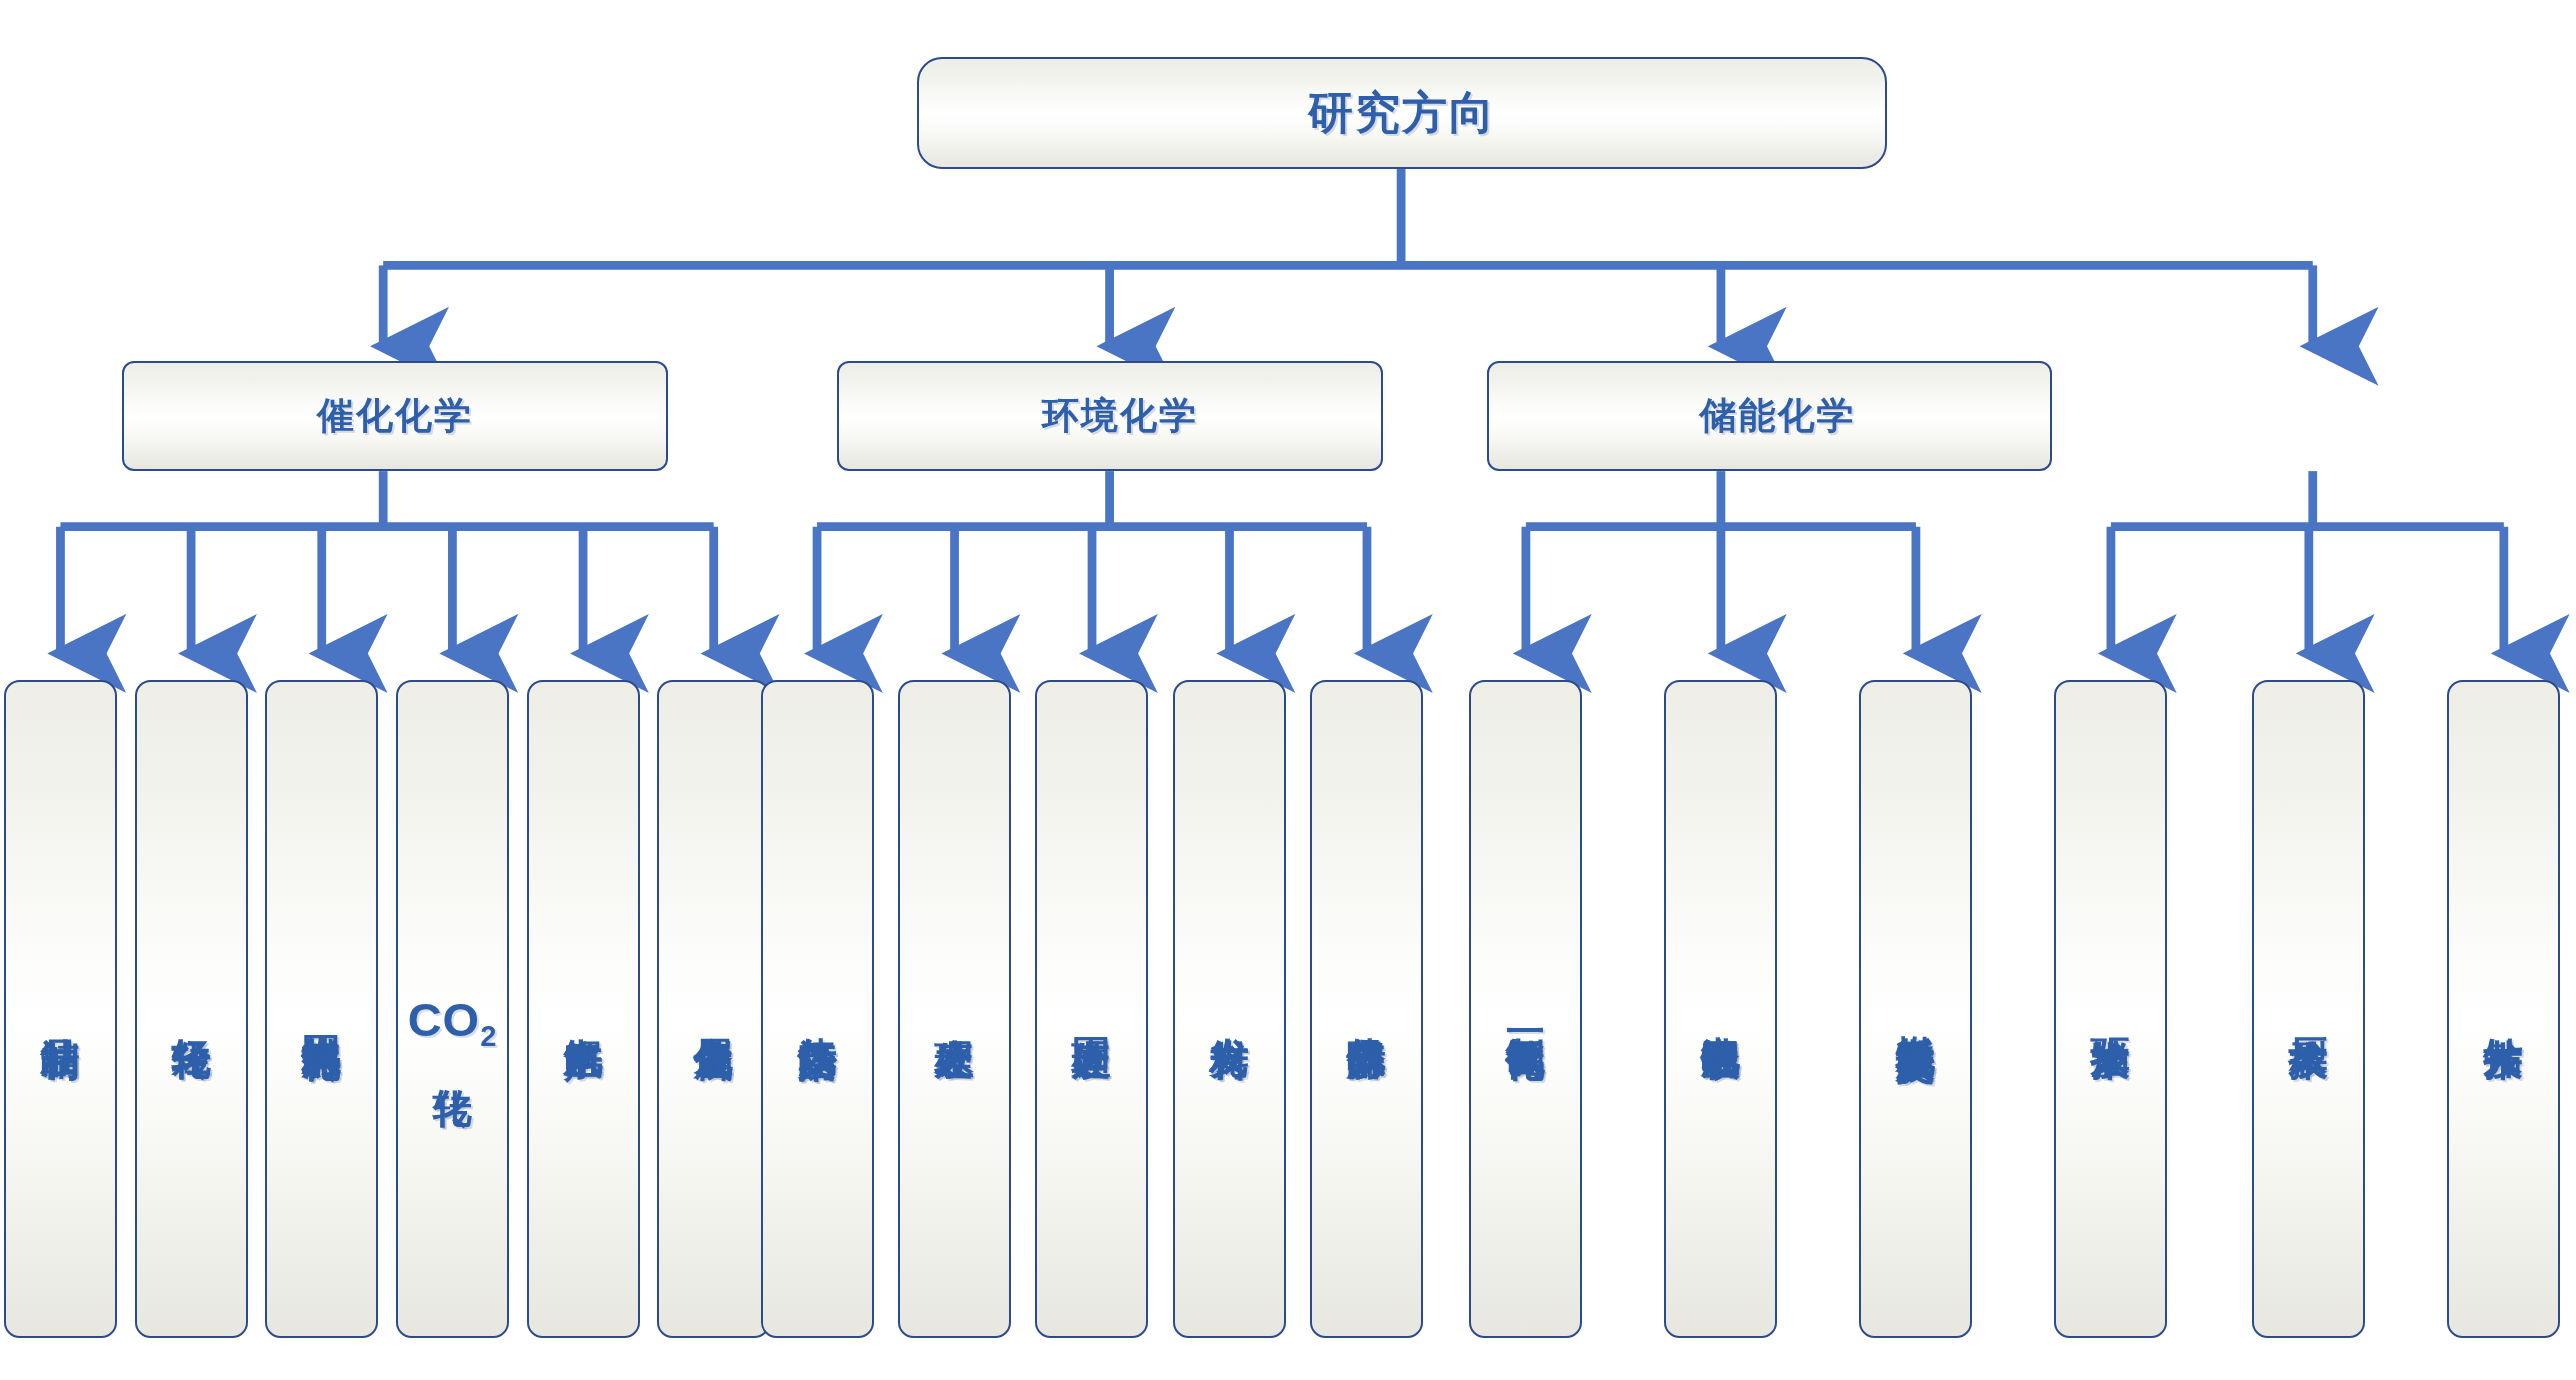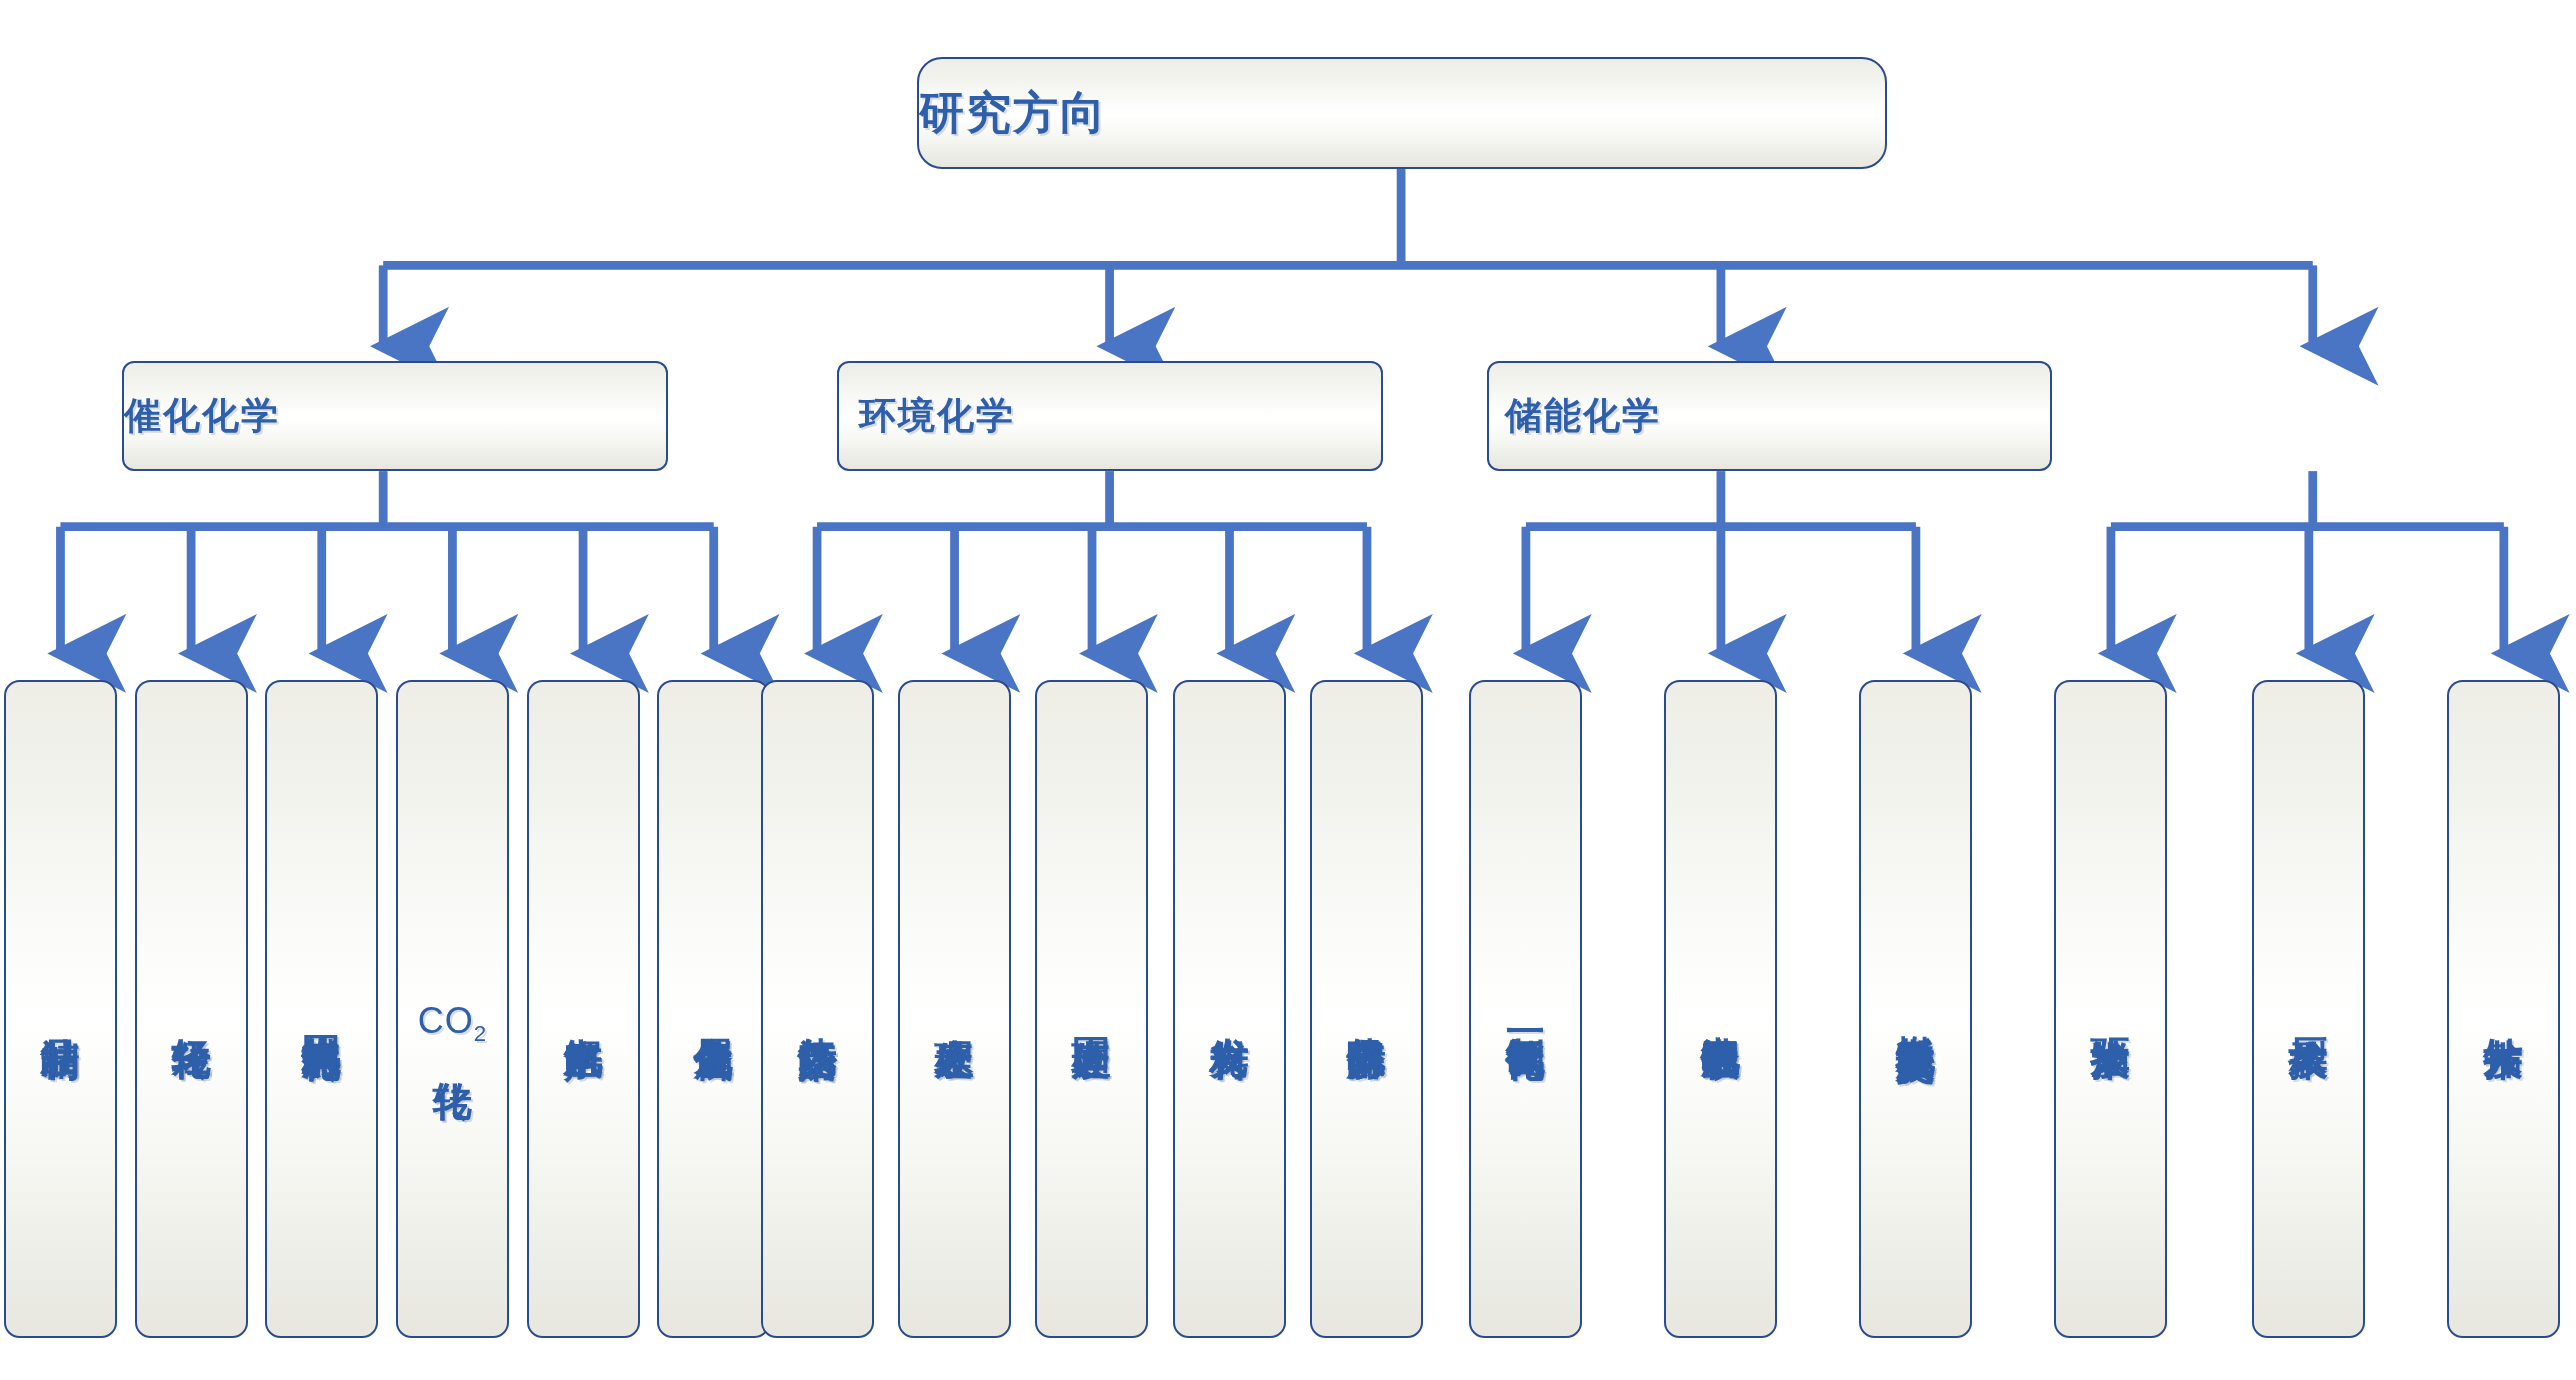--- a/index.html
+++ b/index.html
@@ -34,21 +34,21 @@
     background: linear-gradient(to bottom,
         #eeeee7 0%,
         #f3f3ee 18%,
         #fdfdfc 45%,
         #ffffff 52%,
         #f7f7f3 72%,
         #e7e7e0 100%);
     color: #2e5faa;
     display: flex;
     align-items: center;
-    justify-content: flex-start;
+    justify-content: center;
     text-align: center;
   }
   
   .level-1 {
     border-radius: 25px;
     font-size: 45px;
     font-weight: bold;
     letter-spacing: 2px;
   }
   
@@ -79,22 +79,22 @@
   
   .level-3.mixed {
     writing-mode: horizontal-tb;
     flex-direction: column;
     justify-content: center;
     gap: 3.9px;
   }
   .level-3.mixed .formula {
     writing-mode: horizontal-tb;
     text-orientation: mixed;
-    font-size: 36px;
-    font-weight: normal;
+    font-size: 47px;
+    font-weight: bold;
     white-space: nowrap;
     margin-top: 36px;
   }
   .level-3.mixed .formula sub {
     font-size: 0.62em;
     vertical-align: sub;
   }
   .level-3.mixed .vtail {
     writing-mode: vertical-rl;
     text-orientation: upright;

